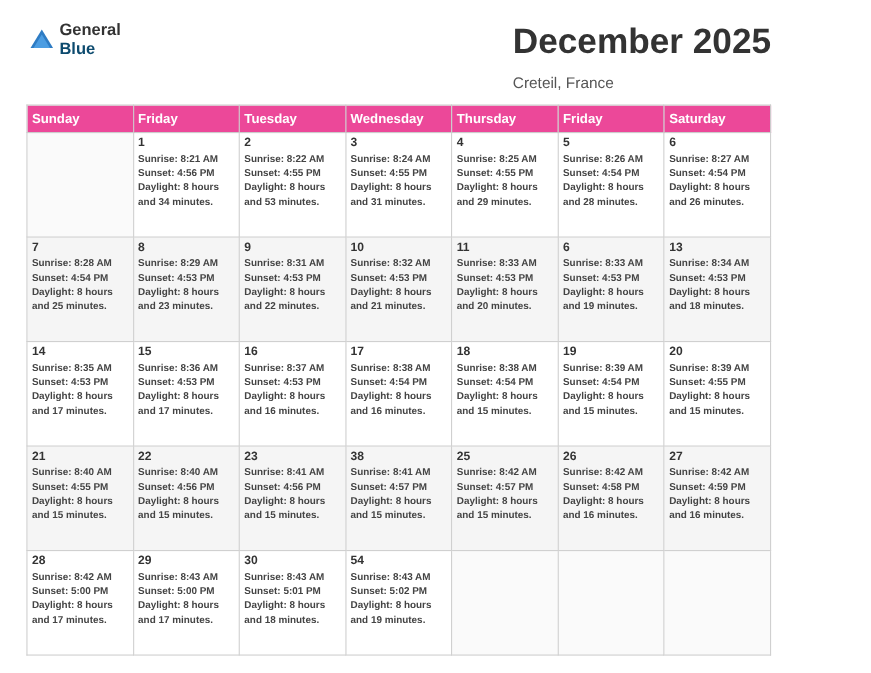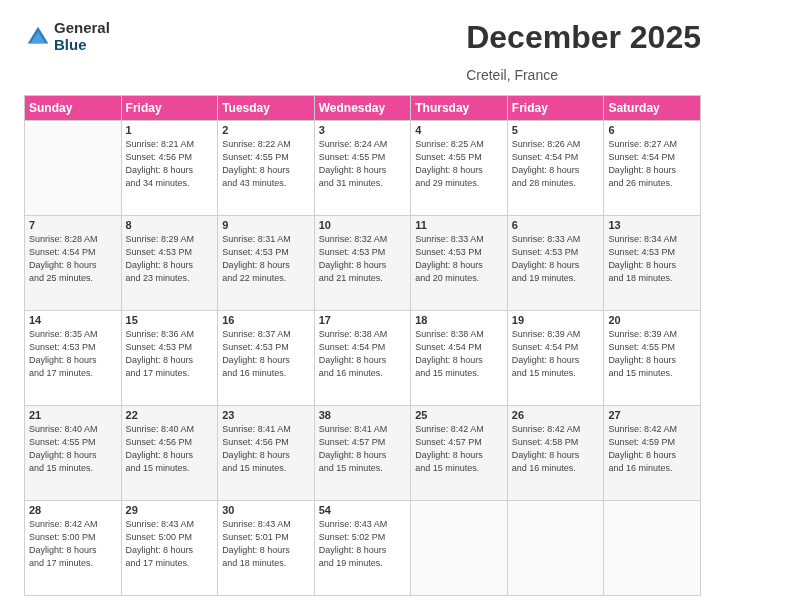--- a/index.html
+++ b/index.html
@@ -92,20 +92,21 @@
       font-size: 11px;
       font-weight: bold;
       color: #333;
       display: block;
       margin-bottom: 2px;
     }
     .day-info {
       font-size: 9px;
       color: #444;
       line-height: 1.45;
+      font-weight: bold;
     }
     .empty-cell {
       background: #fafafa !important;
     }
   </style>
 </head>
 <body>
 
 <div class="page">
   <div class="header">
@@ -148,21 +149,21 @@
               <div>Daylight: 8 hours</div>
               <div>and 34 minutes.</div>
             </div>
           </td>
           <td>
             <span class="day-number">2</span>
             <div class="day-info">
               <div>Sunrise: 8:22 AM</div>
               <div>Sunset: 4:55 PM</div>
               <div>Daylight: 8 hours</div>
-              <div>and 43 minutes.</div>
+              <div>and 53 minutes.</div>
             </div>
           </td>
           <td>
             <span class="day-number">3</span>
             <div class="day-info">
               <div>Sunrise: 8:24 AM</div>
               <div>Sunset: 4:55 PM</div>
               <div>Daylight: 8 hours</div>
               <div>and 31 minutes.</div>
             </div>

